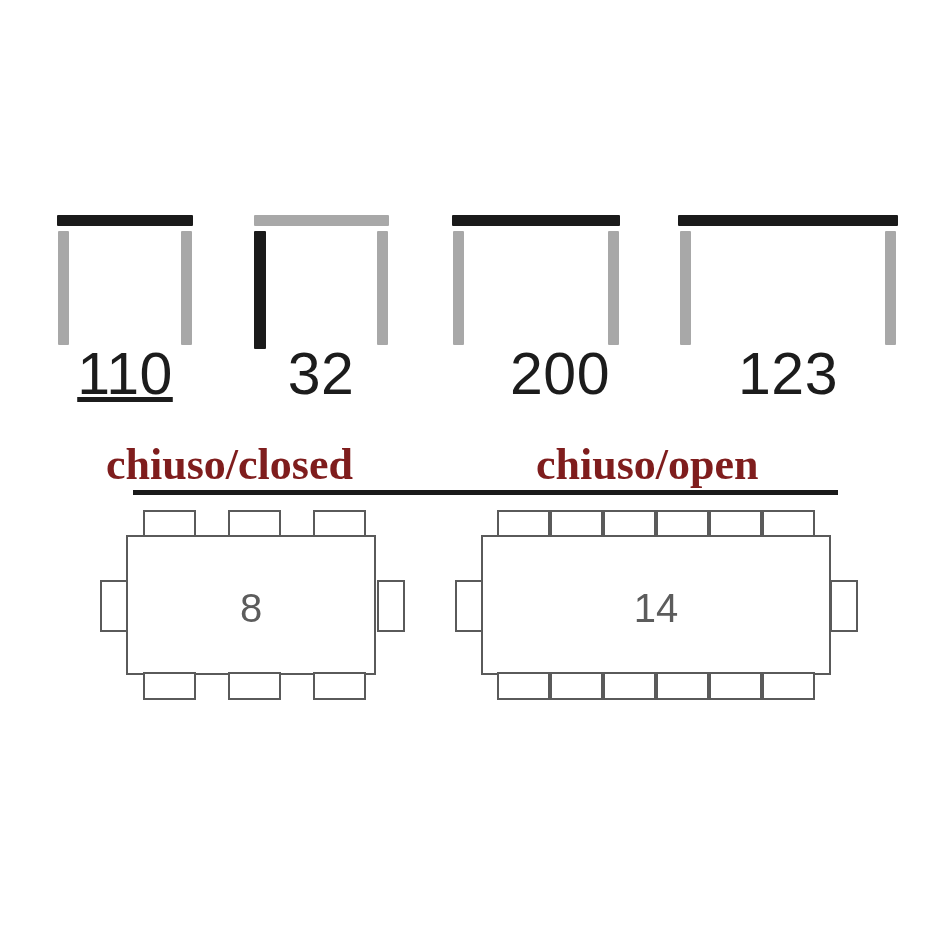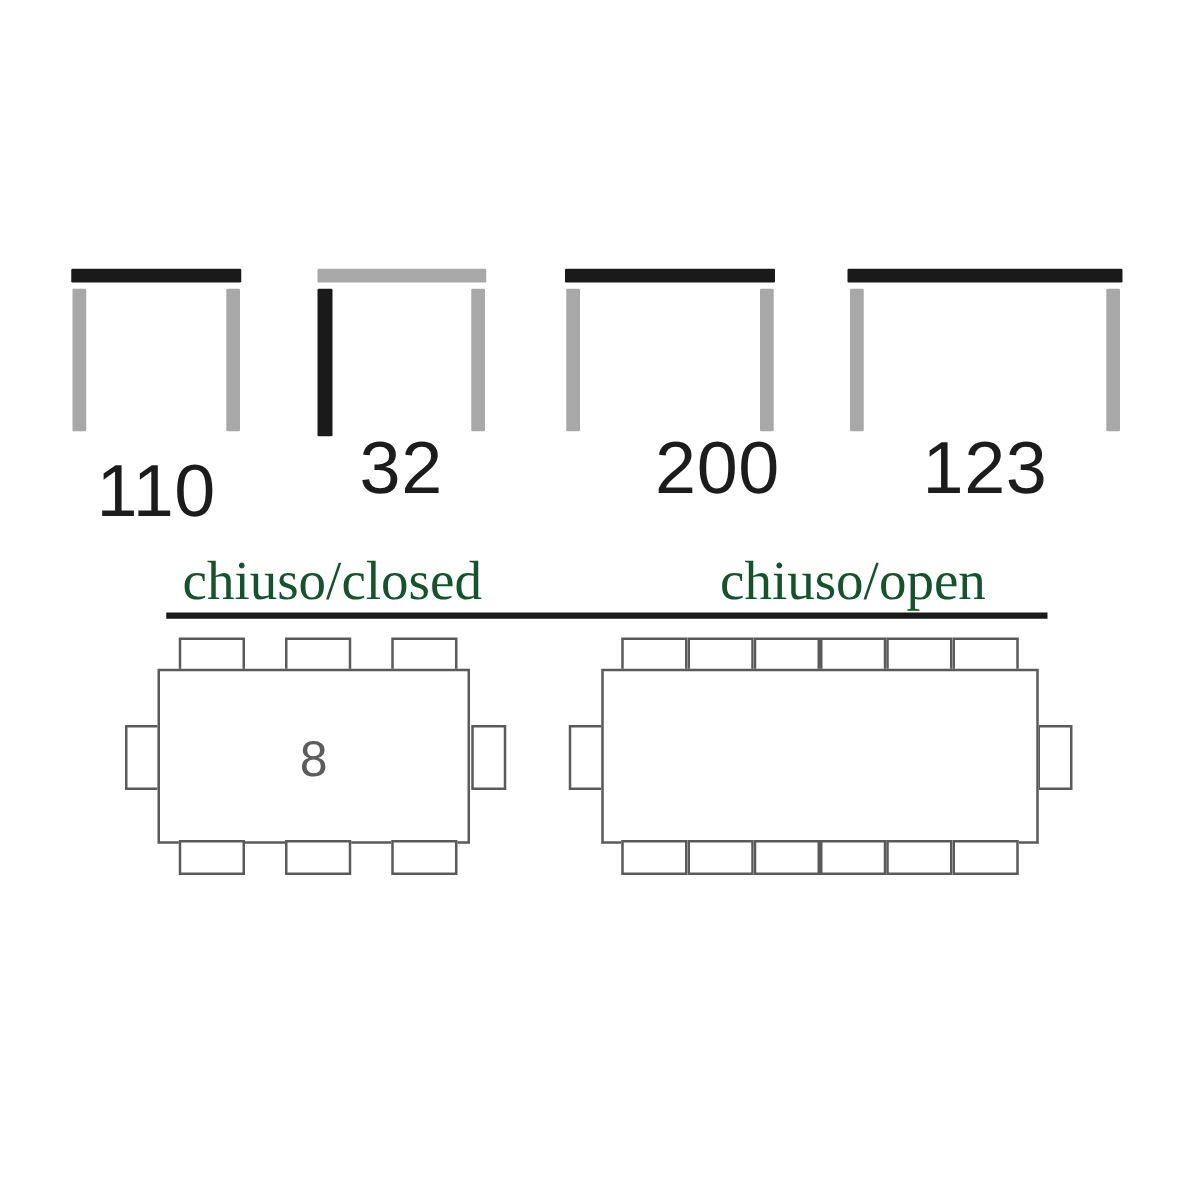--- a/index.html
+++ b/index.html
@@ -46,25 +46,24 @@
     color: #1c1c1c;
     line-height: 1;
     white-space: nowrap;
   }
 
   
   .caption {
     position: absolute;
     font-family: "Liberation Serif", serif;
     font-size: 44px;
-    font-weight: 400;
-    color: #14532d;
+    font-weight: 700;
+    color: #7f1d1d;
     line-height: 1;
     white-space: nowrap;
-    margin-left: 40px;
   }
   .rule {
     position: absolute;
     background: #1a1a1a;
     height: 5px;
   }
 
   
   .plan {
     position: absolute;
@@ -95,35 +94,35 @@
 </head>
 <body>
 
 <div id="sheet">
 
   <div class="elev" style="left:57px; top:215px; width:136px; height:120px;">
     <div class="elev-top" style="width:136px; background:#1a1a1a;"></div>
     <div class="elev-leg" style="left:1px; top:16px; height:114px; background:#a8a8a8;"></div>
     <div class="elev-leg" style="left:124px; top:16px; height:114px; background:#a8a8a8;"></div>
   </div>
-  <div class="elev-label" style="left:45px; top:364px; width:160px;">110</div>
+  <div class="elev-label" style="left:45px; top:345px; width:160px;text-decoration:underline;">110</div>
 
   <div class="elev" style="left:254px; top:215px; width:135px; height:122px;">
     <div class="elev-top" style="width:135px; background:#a8a8a8;"></div>
     <div class="elev-leg" style="left:0px; top:16px; height:118px; background:#1a1a1a; width:12px;"></div>
     <div class="elev-leg" style="left:123px; top:16px; height:114px; background:#a8a8a8;"></div>
   </div>
   <div class="elev-label" style="left:241px; top:345px; width:160px;">32</div>
 
   <div class="elev" style="left:452px; top:215px; width:168px; height:120px;">
     <div class="elev-top" style="width:168px; background:#1a1a1a;"></div>
     <div class="elev-leg" style="left:1px; top:16px; height:114px; background:#a8a8a8;"></div>
     <div class="elev-leg" style="left:156px; top:16px; height:114px; background:#a8a8a8;"></div>
   </div>
-  <div class="elev-label" style="left:464px; top:345px; width:160px;text-align:right;">200</div>
+  <div class="elev-label" style="left:480px; top:345px; width:160px;">200</div>
 
   <div class="elev" style="left:678px; top:215px; width:220px; height:120px;">
     <div class="elev-top" style="width:220px; background:#1a1a1a;"></div>
     <div class="elev-leg" style="left:2px; top:16px; height:114px; background:#a8a8a8;"></div>
     <div class="elev-leg" style="left:207px; top:16px; height:114px; background:#a8a8a8;"></div>
   </div>
   <div class="elev-label" style="left:708px; top:345px; width:160px;">123</div>
 
   <div class="caption" style="left:106px; top:443px;">chiuso/closed</div>
   <div class="caption" style="left:536px; top:443px;">chiuso/open</div>
@@ -164,15 +163,16 @@
 
     <div class="table-top" style="left:26px; top:30px; width:350px; height:140px;"></div>
 
     <div class="seat" style="left:42px; top:167px; width:53px; height:28px;"></div>
     <div class="seat" style="left:95px; top:167px; width:53px; height:28px;"></div>
     <div class="seat" style="left:148px; top:167px; width:53px; height:28px;"></div>
     <div class="seat" style="left:201px; top:167px; width:53px; height:28px;"></div>
     <div class="seat" style="left:254px; top:167px; width:53px; height:28px;"></div>
     <div class="seat" style="left:307px; top:167px; width:53px; height:28px;"></div>
 
+    <div class="seat-count" style="left:151px; top:83px; width:100px;">14</div>
   </div>
 
 </div>
 
 </body></html>

